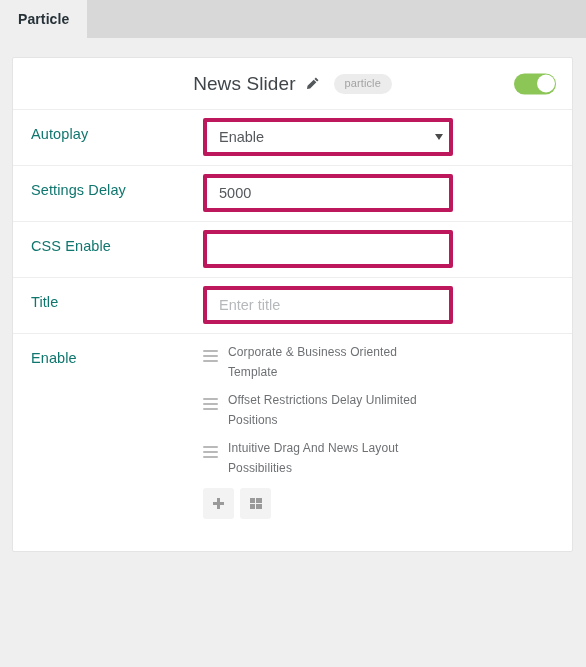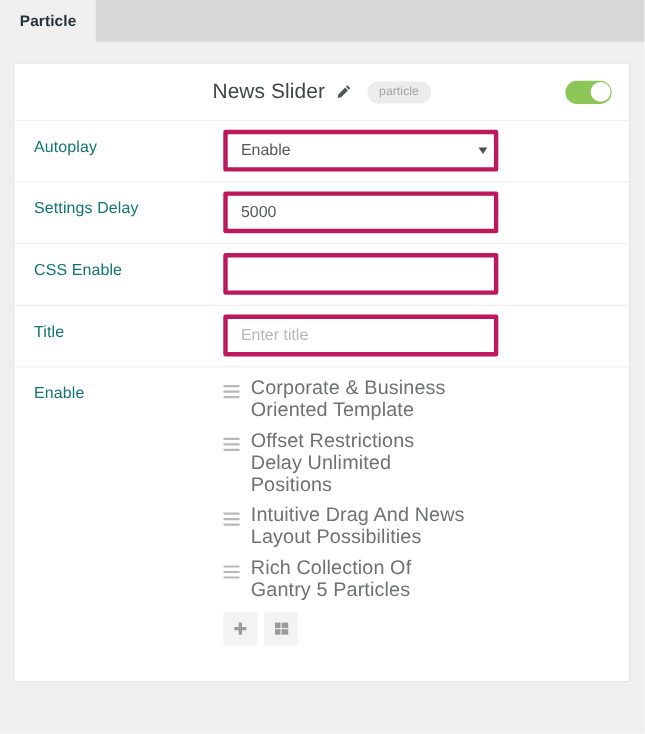--- a/index.html
+++ b/index.html
@@ -186,21 +186,21 @@
     display: block;
     height: 2px;
     background: #b9b9b9;
     border-radius: 1px;
   }
   .drag-handle i:nth-child(1){ width: 15px; }
   .drag-handle i:nth-child(2){ width: 15px; }
   .drag-handle i:nth-child(3){ width: 15px; }
 
   .block-text {
-    font-size: 18px;
+    font-size: 12px;
     line-height: 20px;
     color: #6e7174;
     max-width: 196px;
     letter-spacing: .1px;
   }
 
   .block-actions {
     display: flex;
     gap: 6px;
     margin-top: 10px;
@@ -320,28 +320,20 @@
             </span>
             <span class="block-text">Offset Restrictions Delay Unlimited Positions</span>
           </div>
           <div class="block-item">
             <span class="drag-handle">
               <i></i>
               <i></i>
               <i></i>
             </span>
             <span class="block-text">Intuitive Drag And News Layout Possibilities</span>
-          </div>
-          <div class="block-item">
-            <span class="drag-handle">
-              <i></i>
-              <i></i>
-              <i></i>
-            </span>
-            <span class="block-text">Rich Collection Of Gantry 5 Particles</span>
           </div>
         </div>
       <div class="block-actions">
         <button class="icon-btn">
           <span class="plus-glyph"></span>
         </button>
         <button class="icon-btn">
           <span class="grid-glyph">
             <span></span>
               <span></span>

